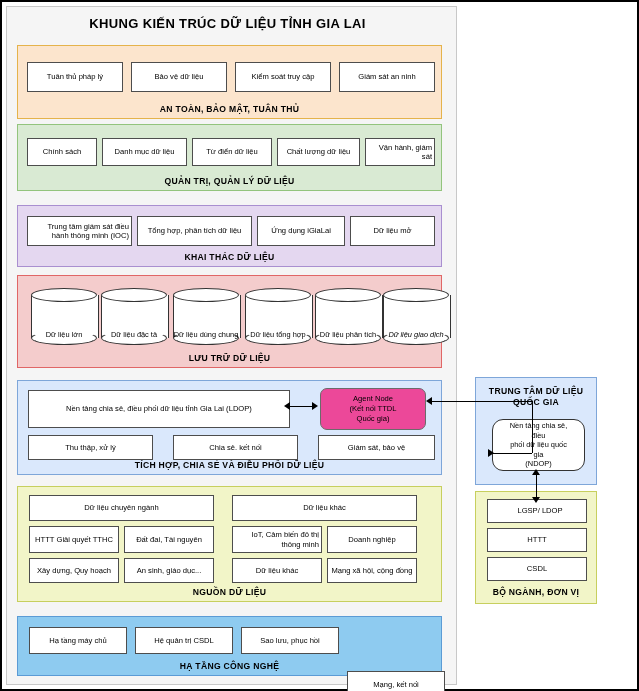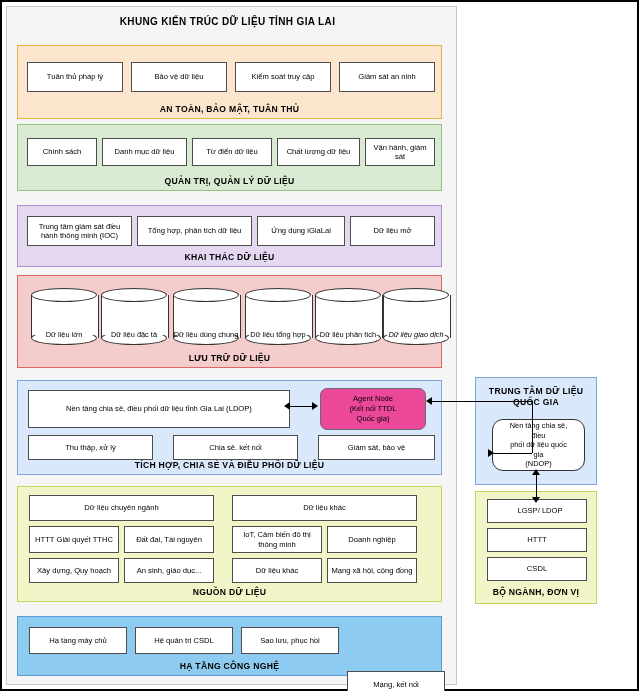--- a/index.html
+++ b/index.html
@@ -12,32 +12,32 @@
   }
   #canvas{position:relative;width:639px;height:691px;border:2px solid #000;box-sizing:border-box;background:#fff;}
 
   .left-panel{
     position:absolute;left:4px;top:4px;width:451px;height:679px;
     background:#f5f5f5;border:1px solid #c8c8c8;box-sizing:border-box;
   }
 
   .title{
     position:absolute;left:0;top:14px;width:451px;text-align:center;
-    font-size:10px;font-weight:bold;letter-spacing:.35px;
+    font-size:13px;font-weight:bold;letter-spacing:.35px;
   }
 
   
   .band{position:absolute;box-sizing:border-box;}
   .band .band-label{
     position:absolute;left:0;bottom:4px;width:100%;text-align:center;
     font-size:8.6px;font-weight:bold;letter-spacing:.3px;
   }
   .cell{
     position:absolute;box-sizing:border-box;background:#fff;border:1px solid #4d4d4d;
-    display:flex;align-items:center;justify-content:center;text-align:center;
+    display:flex;align-items:center;justify-content:center;text-align:right;
     font-size:7.6px;line-height:1.25;padding:1px 2px;
   }
 
   
   .cyl{position:absolute;box-sizing:border-box;}
   .cyl .cyl-body{
     position:absolute;left:0;top:7px;width:100%;height:calc(100% - 14px);
     background:#fff;border-left:1px solid #333;border-right:1px solid #333;
   }
   .cyl .cyl-top{

